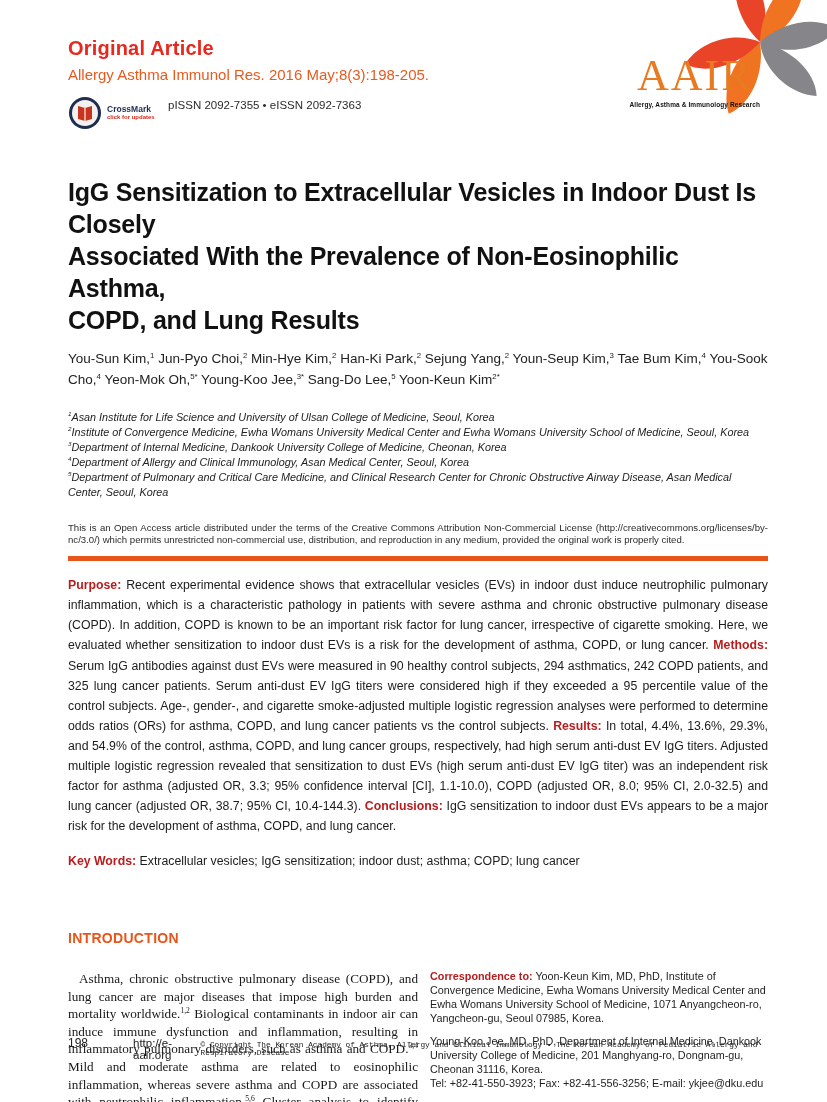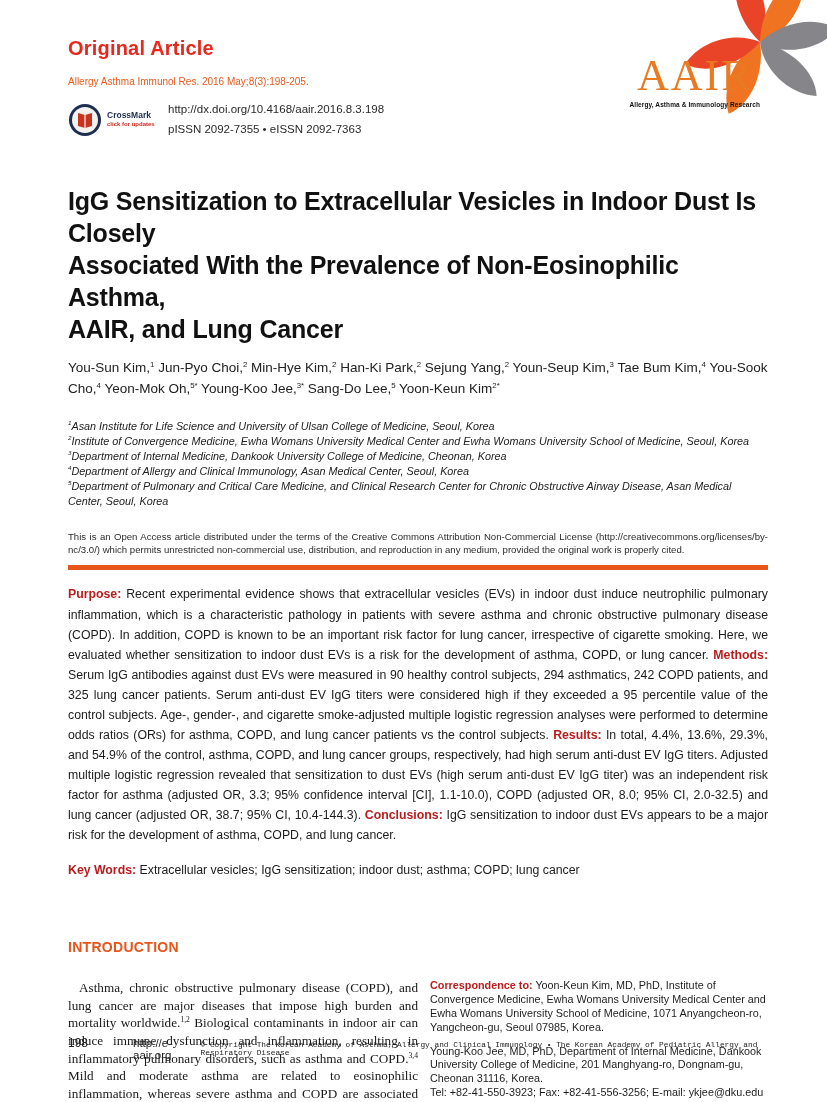--- a/index.html
+++ b/index.html
@@ -6,21 +6,21 @@
   html,body { background:#ffffff; }
   body {
     width:827px; height:1102px; position:relative; overflow:hidden;
     font-family:"Liberation Sans", sans-serif; color:#1c1c1c;
   }
   .page { position:relative; width:827px; height:1102px; padding:28px 59px 0 68px; overflow:hidden; }
 
   
   .header { position:relative; }
   .article-type { font-size:20px; font-weight:bold; color:#e8271d; letter-spacing:0.2px;margin-top:9px; }
-  .citation { margin-top:16px; font-size:10px; color:#e85a1e; }
+  .citation { margin-top:6px; font-size:15px; color:#e85a1e; }
   .cm-row { margin-top:13px; display:flex; gap:8px; }
   .cm-badge { display:flex; align-items:center; gap:5px; width:92px; }
   .cm-text-main { font-size:8.5px; font-weight:bold; color:#1e2d50; line-height:1.1; }
   .cm-text-sub { font-size:6px; font-weight:bold; color:#d42a1e; line-height:1.2; }
   .doi-block { font-size:11.5px; color:#2a2a2a; line-height:1.7; }
 
   .journal-logo { position:absolute; top:17px; right:8px; text-align:center; }
   .logo-acronym { font-family:"Liberation Serif", serif; font-size:44px; line-height:1; color:#e87b22; letter-spacing:2px; }
   .logo-tagline { margin-top:3px; font-size:6.5px; font-weight:bold; color:#111; letter-spacing:0.1px; }
   .pinwheel { position:absolute; top:0; right:0; width:185px; height:128px; }
@@ -94,35 +94,34 @@
           <circle cx="17" cy="17" r="13" fill="#f4f2ee"></circle>
           <path d="M10 10 L17 12 L24 10 L24 23 L17 25 L10 23 Z" fill="#c8341f"></path>
           <path d="M17 12 L17 25" stroke="#f4f2ee" stroke-width="1.2"></path>
         </svg>
         <div>
           <div class="cm-text-main">CrossMark</div>
           <div class="cm-text-sub">click for updates</div>
         </div>
       </div>
       <div class="doi-block">
-        <div>http://dx.doi.org/10.4168/aair.2016.8.3.198</div>
         <div>pISSN 2092-7355 • eISSN 2092-7363</div>
       </div>
     </div>
 
     <div class="journal-logo">
       <div class="logo-acronym">AAIR</div>
       <div class="logo-tagline">Allergy, Asthma &amp; Immunology Research</div>
     </div>
   </div>
 
   <div class="title">
     <div>IgG Sensitization to Extracellular Vesicles in Indoor Dust Is Closely</div>
     <div>Associated With the Prevalence of Non-Eosinophilic Asthma,</div>
-    <div>AAIR, and Lung Cancer</div>
+    <div>COPD, and Lung Results</div>
   </div>
 
   <div class="authors"><span>You-Sun Kim,</span><sup>1</sup><span> Jun-Pyo Choi,</span><sup>2</sup><span> Min-Hye Kim,</span><sup>2</sup><span> Han-Ki Park,</span><sup>2</sup><span> Sejung Yang,</span><sup>2</sup><span> Youn-Seup Kim,</span><sup>3</sup><span> Tae Bum Kim,</span><sup>4</sup><span> You-Sook Cho,</span><sup>4</sup><span> Yeon-Mok Oh,</span><sup>5*</sup><span> Young-Koo Jee,</span><sup>3*</sup><span> Sang-Do Lee,</span><sup>5</sup><span> Yoon-Keun Kim</span><sup>2*</sup></div>
 
   <div class="affiliations">
     <div><sup>1</sup><span>Asan Institute for Life Science and University of Ulsan College of Medicine, Seoul, Korea</span></div>
     <div><sup>2</sup><span>Institute of Convergence Medicine, Ewha Womans University Medical Center and Ewha Womans University School of Medicine, Seoul, Korea</span></div>
     <div><sup>3</sup><span>Department of Internal Medicine, Dankook University College of Medicine, Cheonan, Korea</span></div>
     <div><sup>4</sup><span>Department of Allergy and Clinical Immunology, Asan Medical Center, Seoul, Korea</span></div>
     <div><sup>5</sup><span>Department of Pulmonary and Critical Care Medicine, and Clinical Research Center for Chronic Obstructive Airway Disease, Asan Medical Center, Seoul, Korea</span></div>

